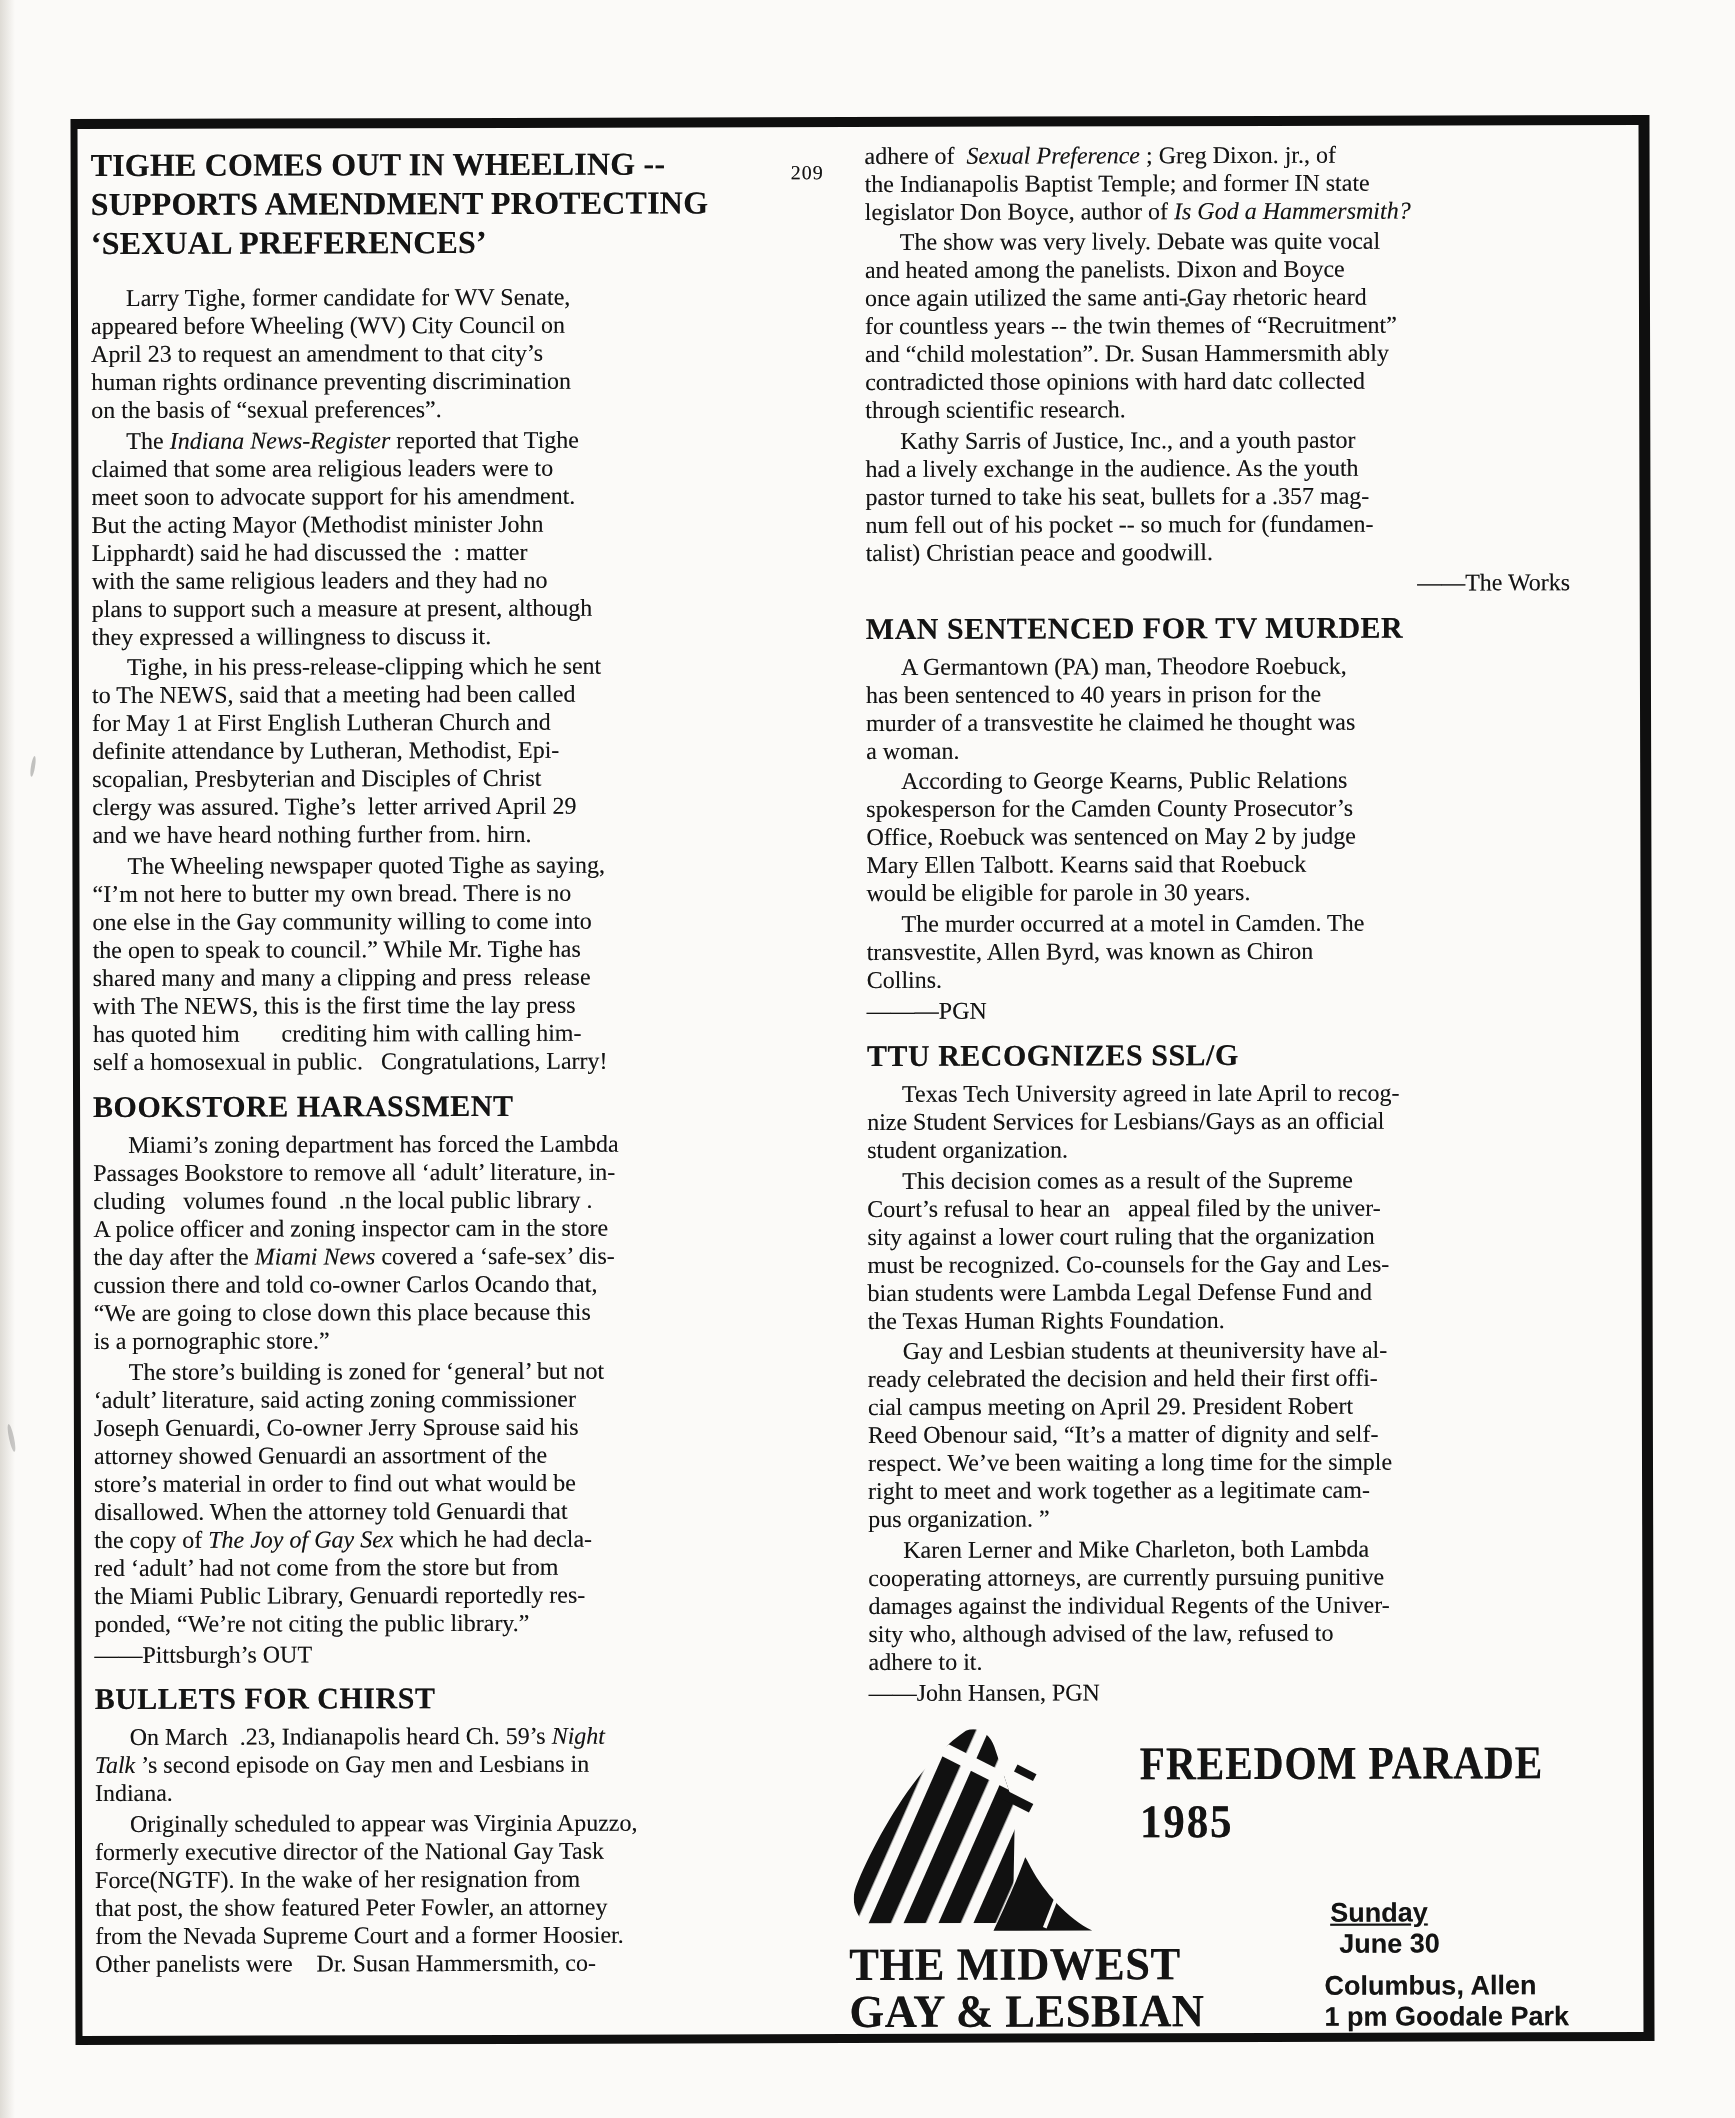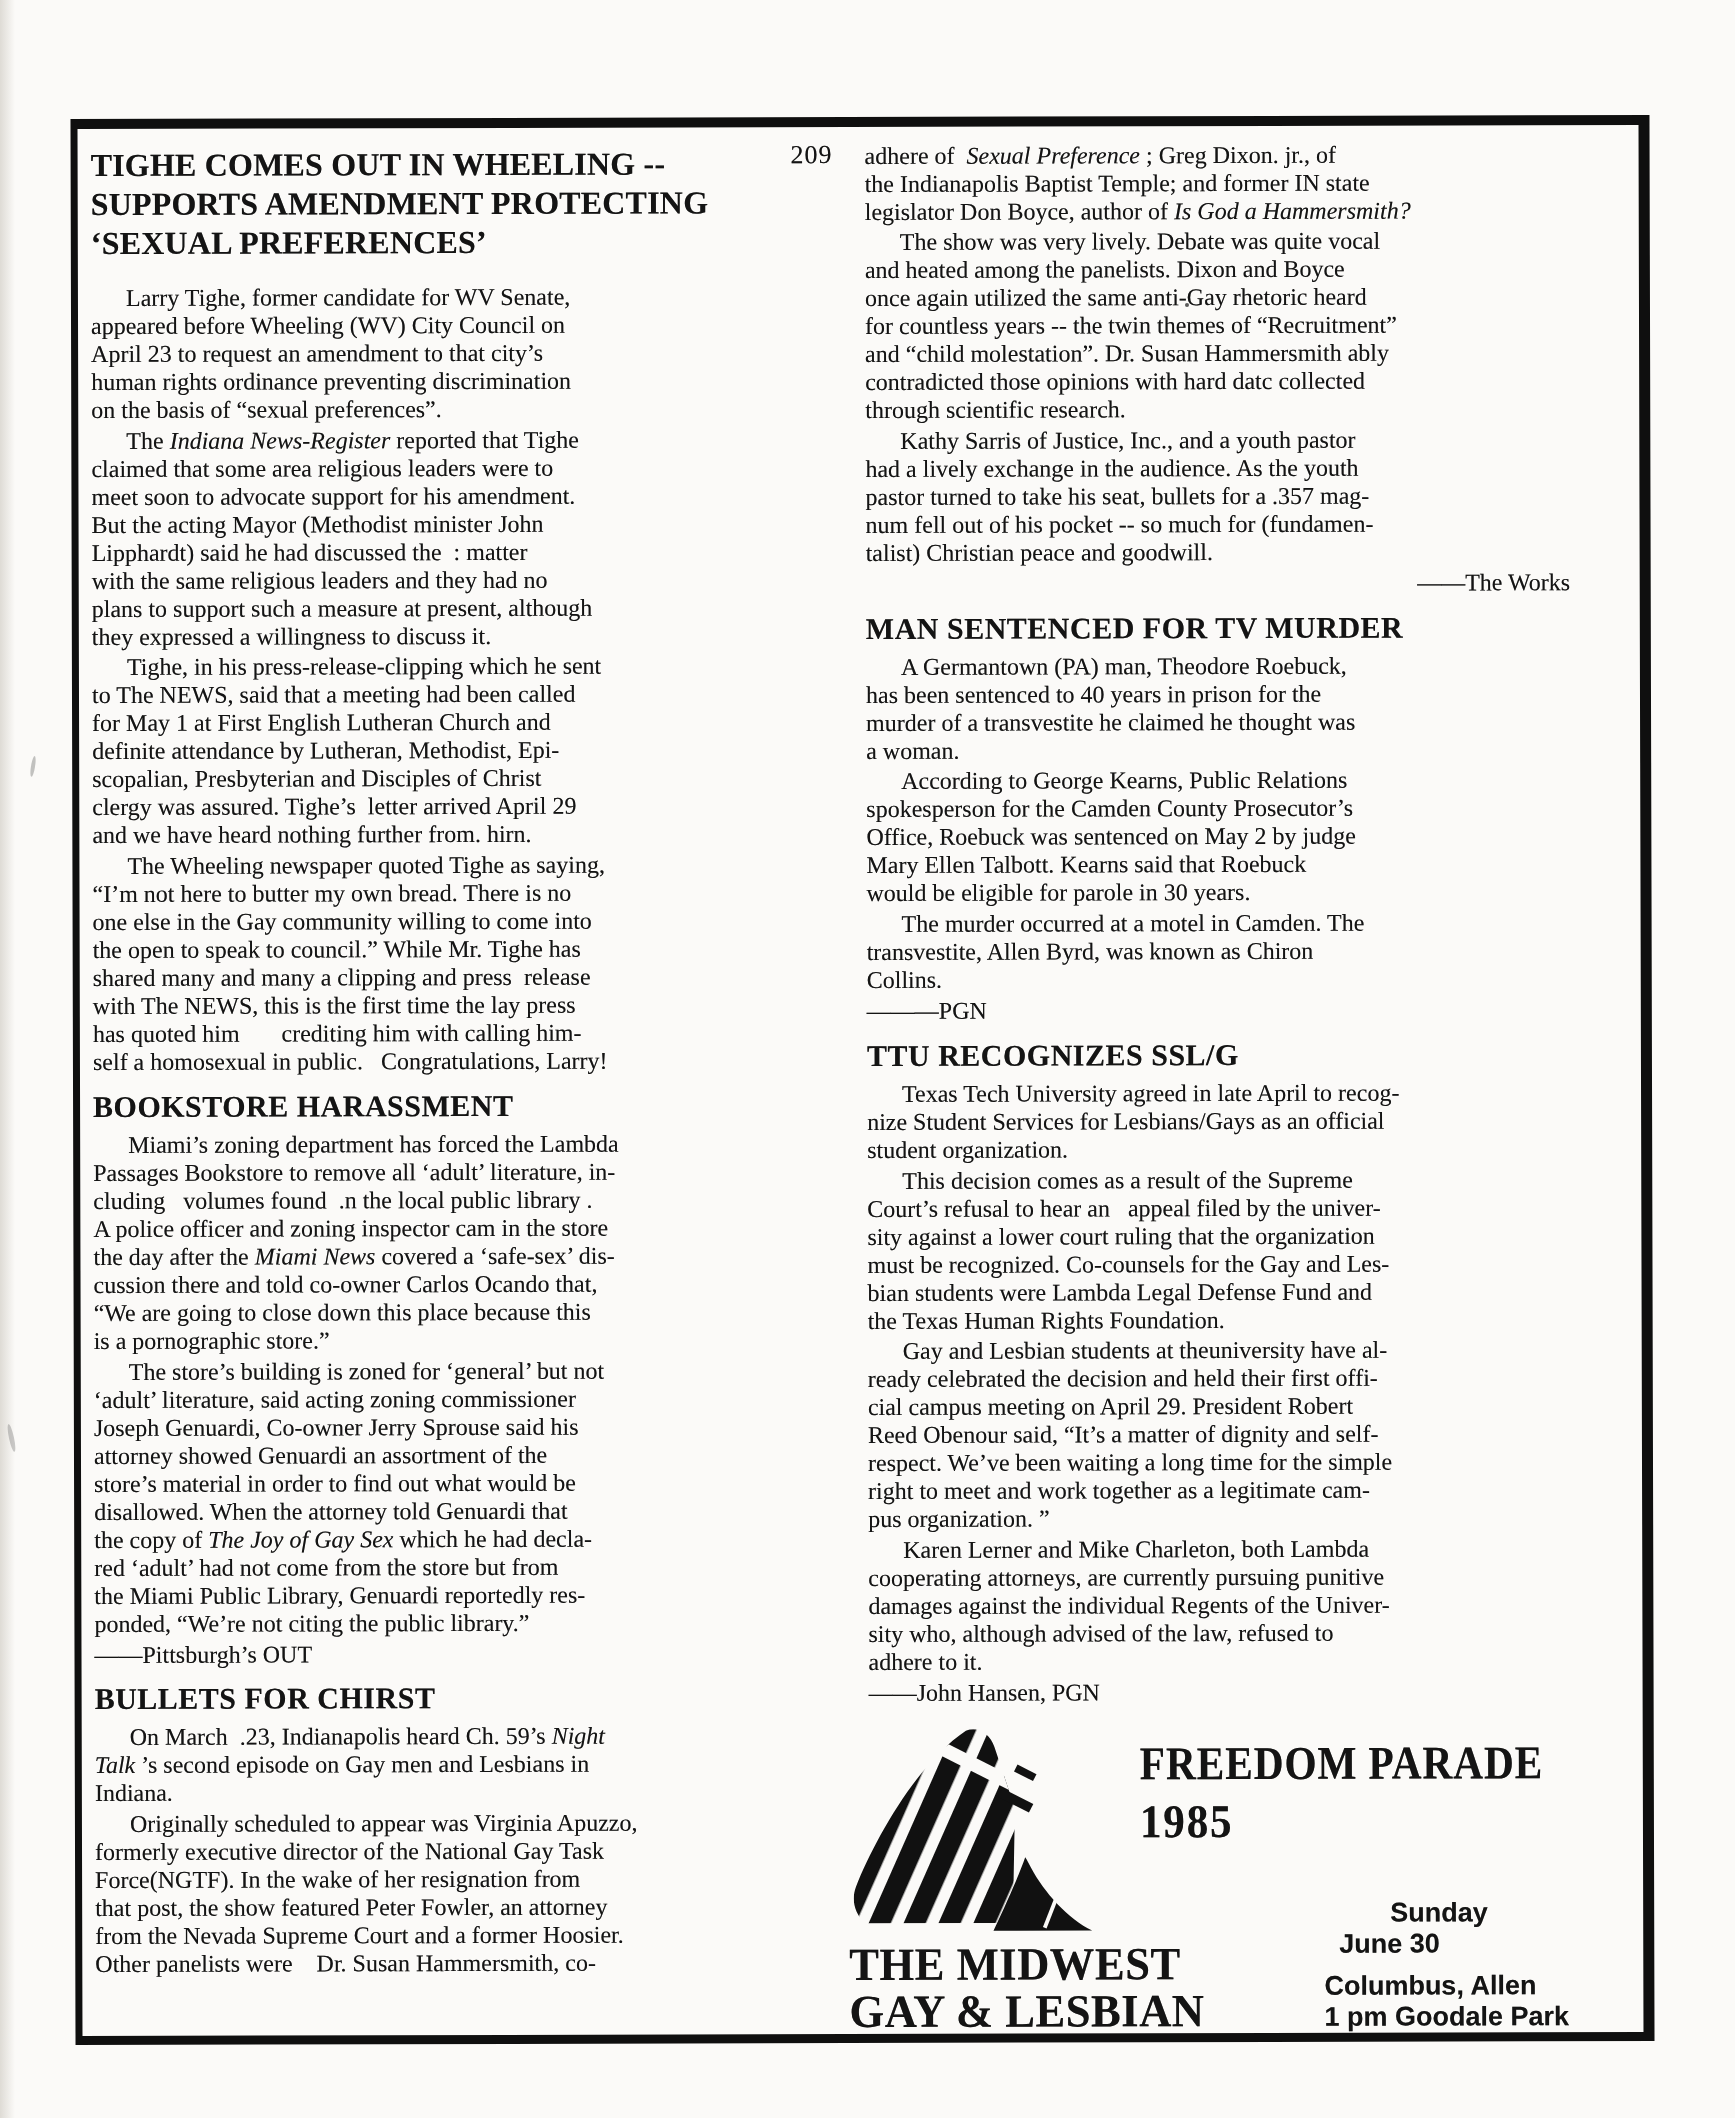--- a/index.html
+++ b/index.html
@@ -15,22 +15,22 @@
   }
   .page-frame{
     position:absolute; left:73px; top:117px; width:1579px; height:1926px;
     border-style:solid; border-color:#0f0f0f;
     border-width:10.7px 11.6px 9.7px 7.3px;
     box-sizing:border-box;
     transform:rotate(-0.15deg);
     background:#fbfaf8;
   }
   .page-number{
-    position:absolute; left:713px; top:13px;
-    font-size:26px; letter-spacing:1px;
+    position:absolute; left:713px; top:34px;
+    font-size:20px; letter-spacing:1px;
     text-shadow:0 0 0.5px rgba(0,0,0,.45);
   }
   .col{position:absolute; text-shadow:0 0 0.5px rgba(0,0,0,.42);}
   .col-left{left:13px; top:17.4px; width:712px;}
   .col-right{left:787px; top:14.5px; width:717px;}
   .headline{
     font-size:32px; line-height:39px; font-weight:bold; margin:0 0 20.3px 0;
     white-space:pre; letter-spacing:0.2px;
   }
   .heading{
@@ -57,21 +57,21 @@
     position:absolute; left:1058px; top:1668px;
     font-size:47px; font-weight:bold; letter-spacing:1.9px;
     transform:scaleX(.92); transform-origin:left top;
     text-shadow:0 0 0.5px rgba(0,0,0,.5);
   }
   .ad-sans{
     position:absolute; font-family:"Liberation Sans","DejaVu Sans",sans-serif;
     font-size:27px; font-weight:bold; line-height:31px; white-space:pre;
     text-shadow:0 0 0.5px rgba(0,0,0,.4);
   }
-  .ad-day{left:1308px; top:1772px;}
+  .ad-day{left:1248px; top:1772px;text-decoration:underline;}
   .ad-date{left:1257px; top:1803px;}
   .ad-city{left:1242px; top:1845px;}
   .ad-place{left:1242px; top:1876px;}
   .ad-org{
     position:absolute; left:767px;
     font-size:46px; font-weight:bold; letter-spacing:0.5px;
     transform:scaleX(.97); transform-origin:left top;
     white-space:pre; text-shadow:0 0 0.5px rgba(0,0,0,.5);
   }
   .ad-org1{top:1811px;}

